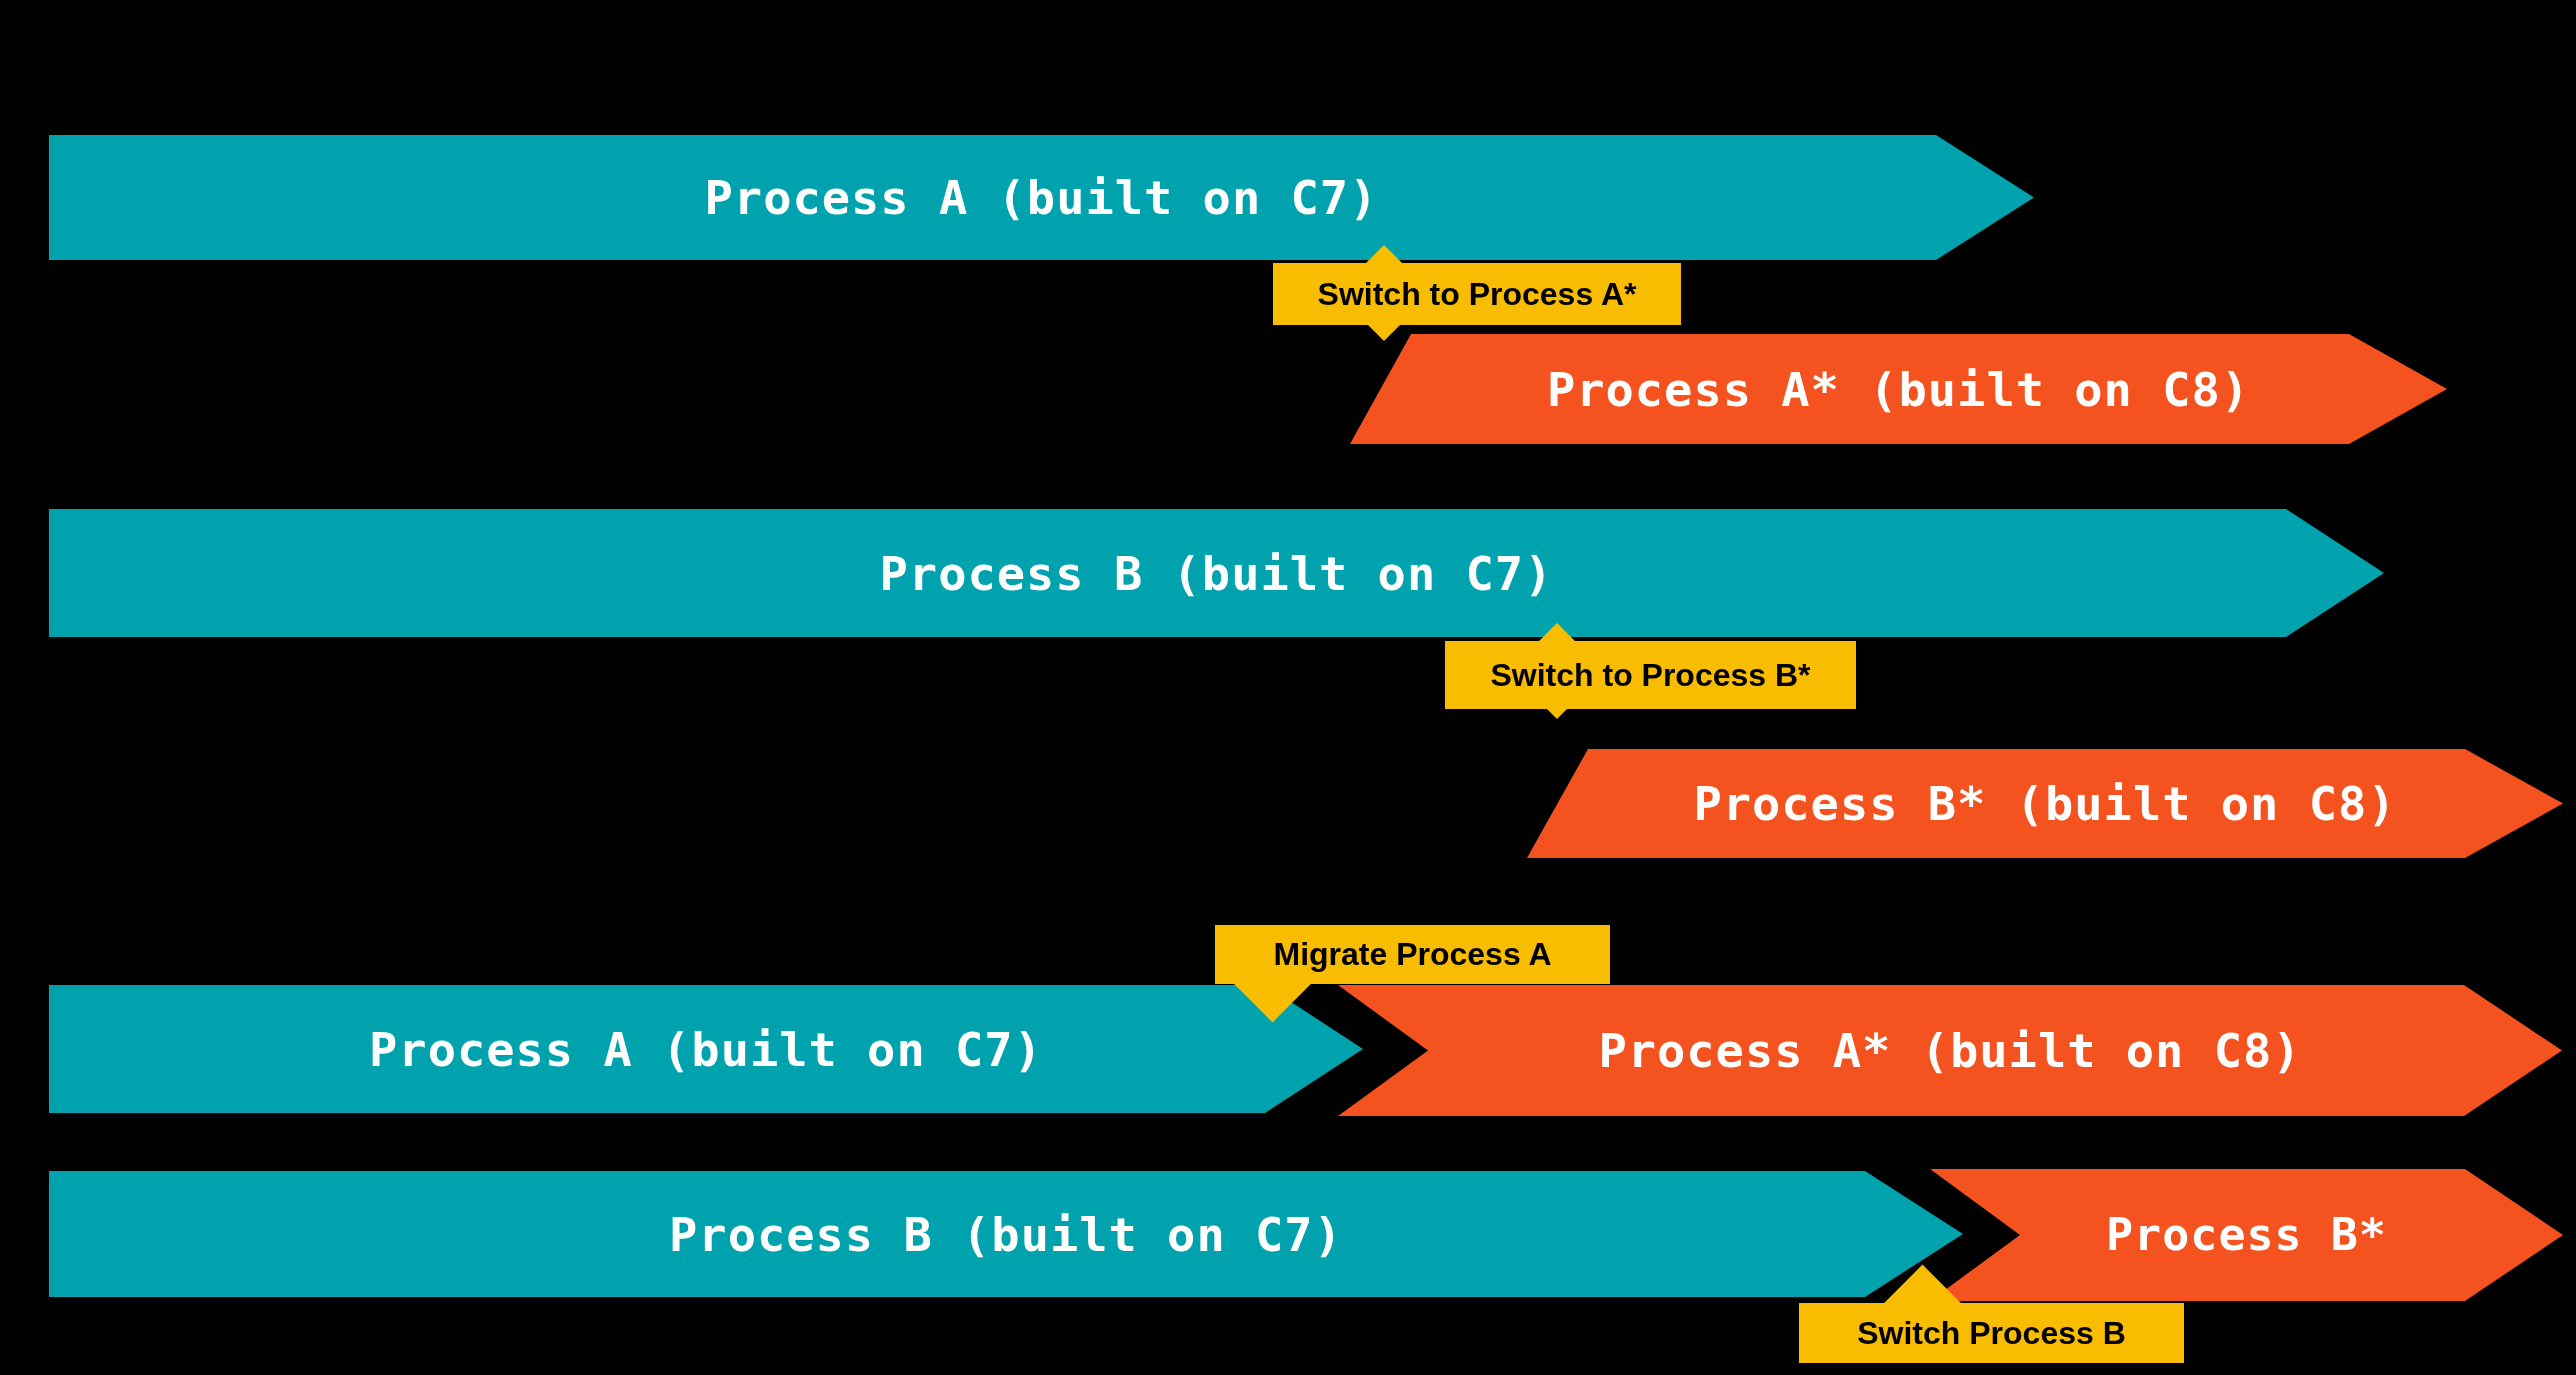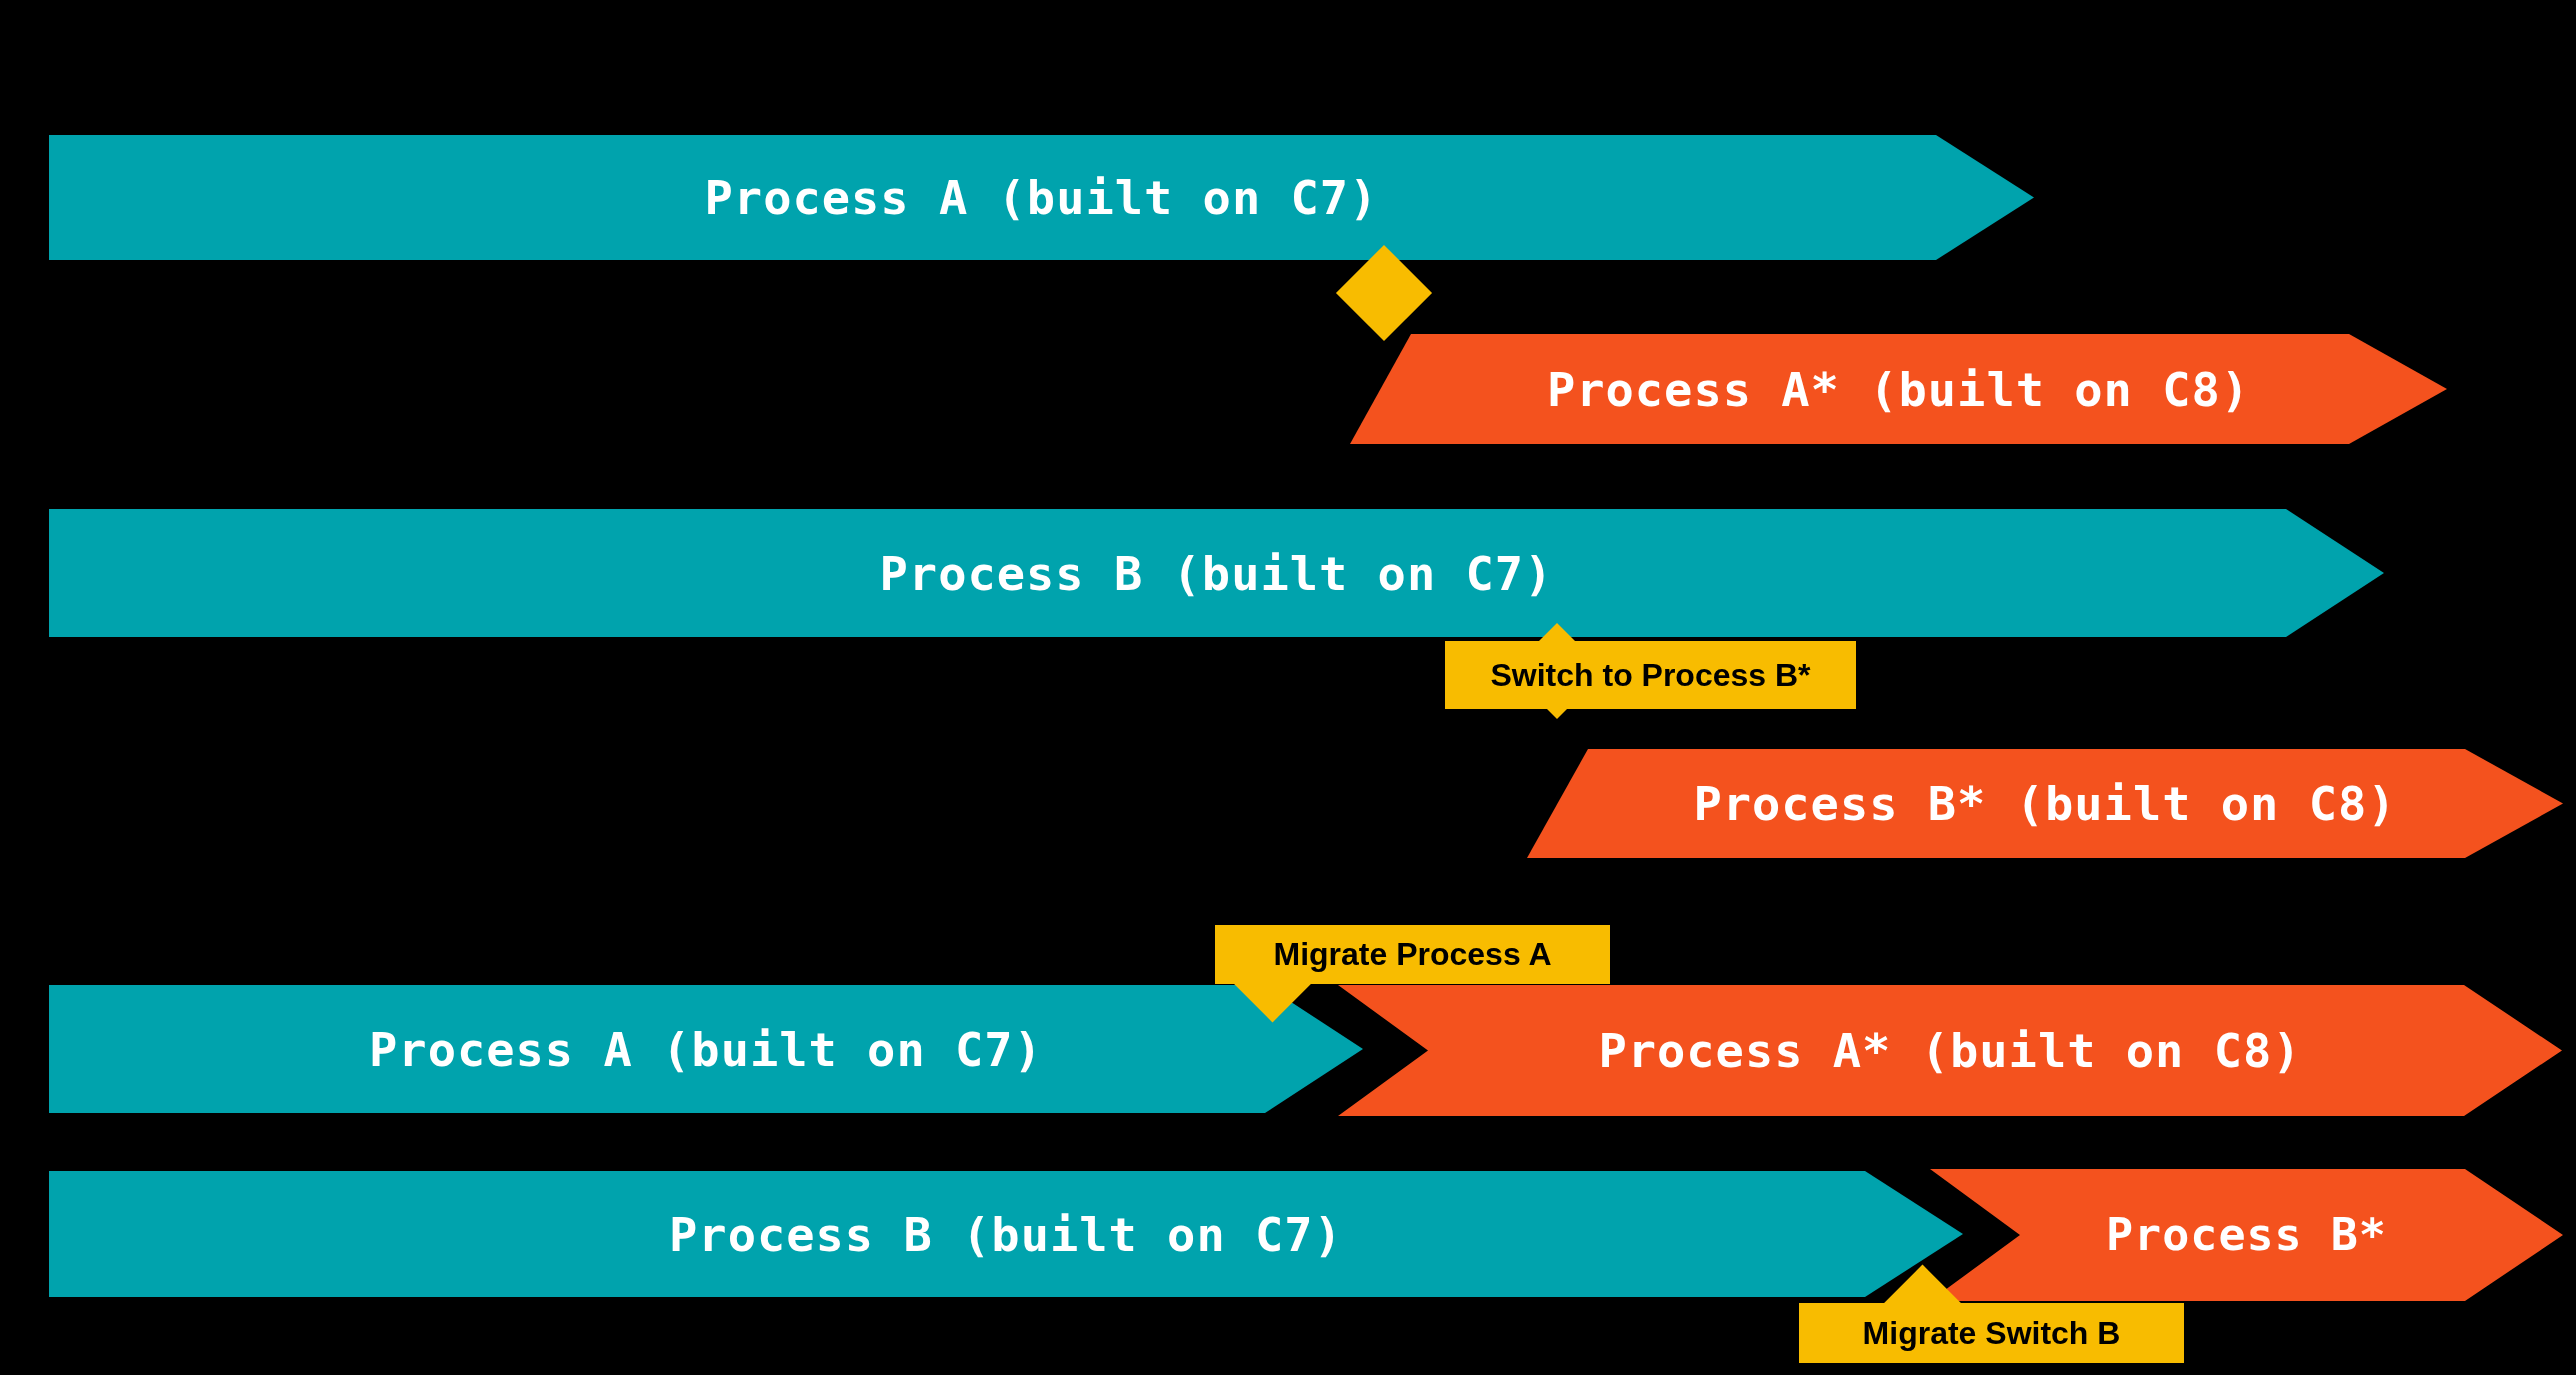--- a/index.html
+++ b/index.html
@@ -92,20 +92,23 @@
 </head>
 <body>
 
 <div class="canvas">
 
   <div class="arrow teal a-top">
     <span>Process A (built on C7)</span>
   </div>
 
   <div class="diamond d-switch-a"></div>
+  <div class="tag t-switch-a">
+    <span>Switch to Process A*</span>
+  </div>
 
   <div class="arrow orange slant o-a-top">
     <span>Process A* (built on C8)</span>
   </div>
 
   <div class="arrow teal b-top">
     <span>Process B (built on C7)</span>
   </div>
 
   <div class="diamond d-switch-b"></div>
@@ -135,17 +138,17 @@
   </div>
 
   <div class="arrow orange notch o-b-bot">
     <span class="two-line">
       <span>Process B*</span><br>
     </span>
   </div>
 
   <div class="diamond d-migrate-b"></div>
   <div class="tag t-migrate-b">
-    <span>Migrate Switch B</span>
+    <span>Switch Process B</span>
   </div>
 
 </div>
 
 
 </body></html>

